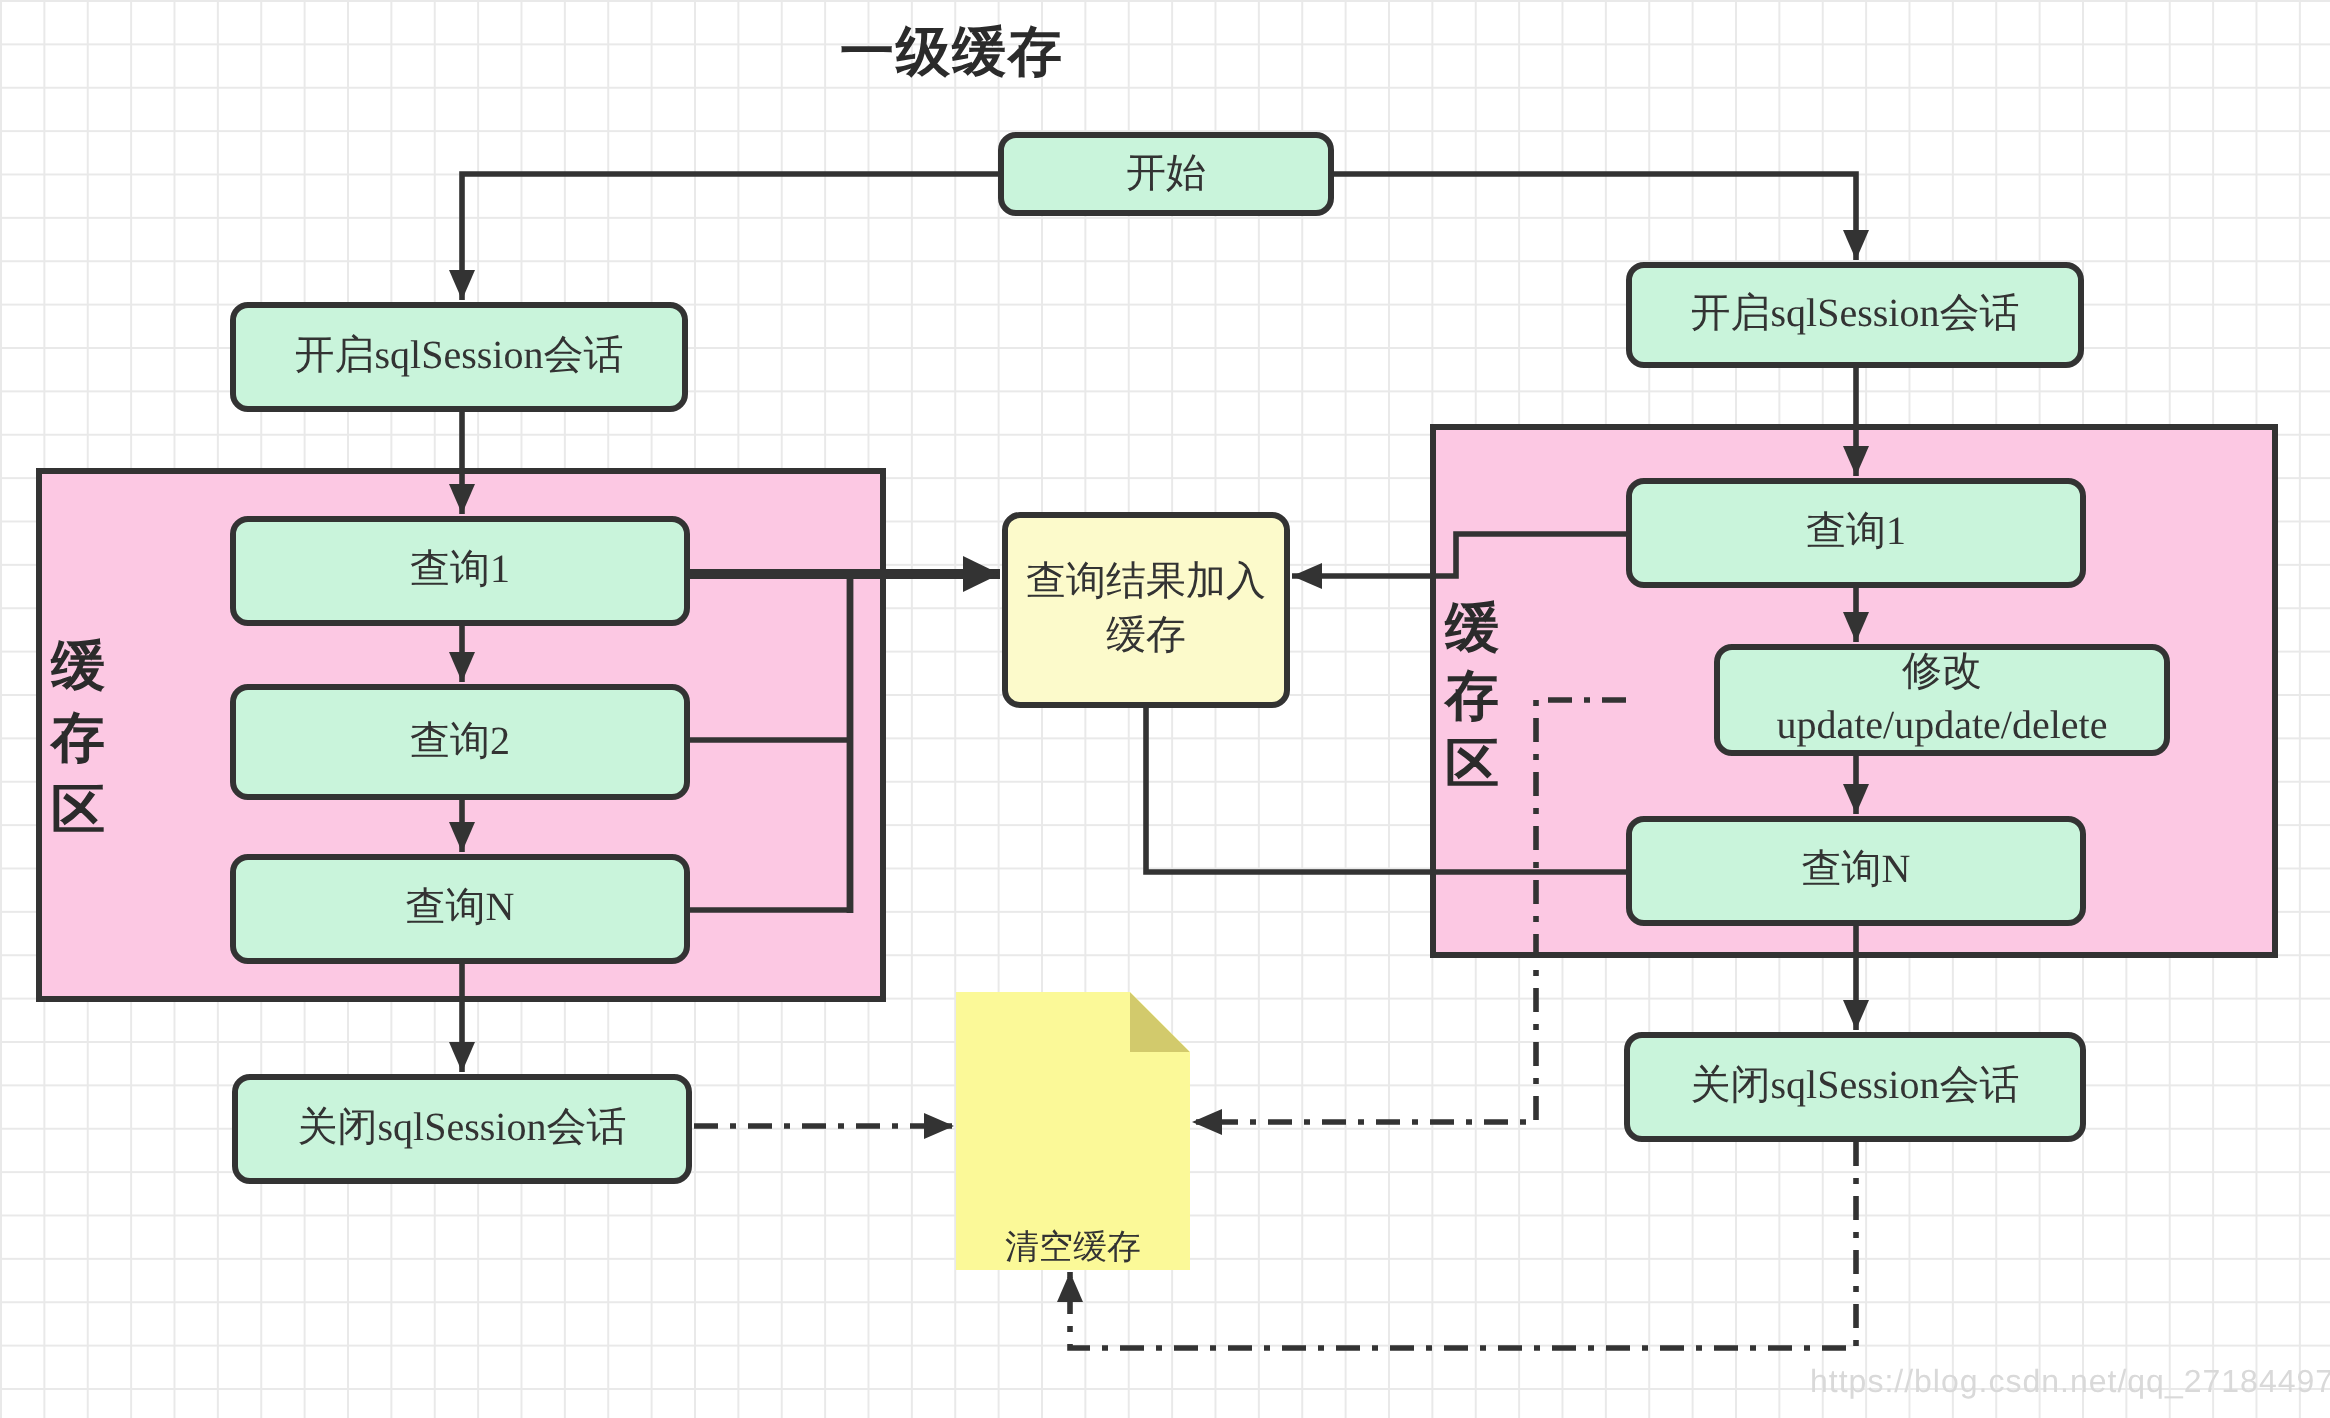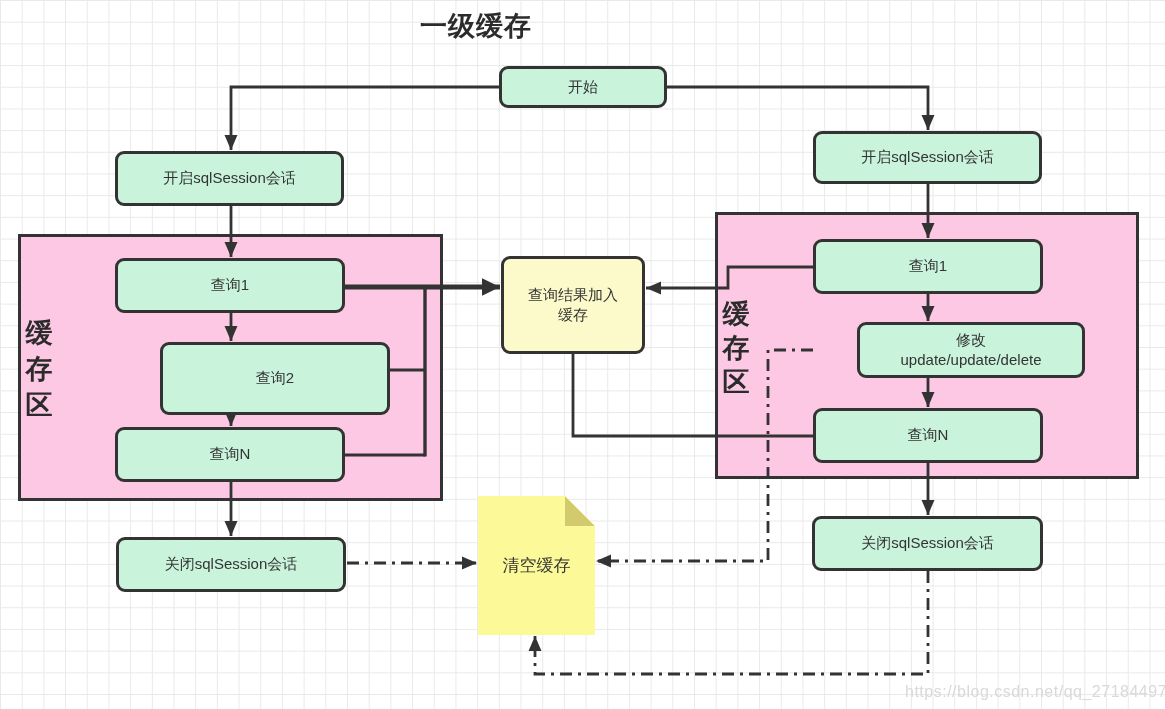--- a/index.html
+++ b/index.html
@@ -29,27 +29,27 @@
   .vlabel.left  { line-height:36px; }
   .vlabel.right { line-height:34px; }
   .wires { position:absolute; left:0; top:0; width:1165px; height:709px; pointer-events:none; }
   .wires path.s  { fill:none; stroke:#333333; stroke-width:2.8px; }
   .wires path.th { fill:none; stroke:#333333; stroke-width:5px; }
   .wires path.dd { fill:none; stroke:#333333; stroke-width:2.8px; stroke-dasharray:12 6 3 6; }
   .node {
     position:absolute; background:#c9f4db; border:3px solid #333333;
     border-radius:9px; display:flex; flex-direction:column;
     align-items:center; justify-content:center;
-    font-size:15px; line-height:1.35; text-align:center;
+    font-size:20px; line-height:1.35; text-align:center;font-family:Liberation Serif, serif;
   }
   .node.yellow { background:#fcfacb; }
   .note {
     position:absolute; background:#fbf998;
     clip-path:polygon(0 0, calc(100% - 30px) 0, 100% 30px, 100% 100%, 0 100%);
-    display:flex; align-items:center; justify-content:center;
+    display:flex; align-items:flex-end; justify-content:center;
     font-size:17px;
   }
   .note .fold {
     position:absolute; top:0; right:0; width:30px; height:30px;
     background:#d2ca6c; clip-path:polygon(0 0, 100% 100%, 0 100%);
   }
   .watermark {
     position:absolute; left:905px; top:683px; font-size:16px;
     color:#d9d9d9; letter-spacing:0.5px;
   }
@@ -107,21 +107,21 @@
   </div>
 
   <div class="node" style="left:813px; top:131px; width:229px; height:53px;">
     <span>开启sqlSession会话</span>
   </div>
 
   <div class="node" style="left:115px; top:258px; width:230px; height:55px;">
     <span>查询1</span>
   </div>
 
-  <div class="node" style="left:115px; top:342px; width:230px; height:73px;margin-left:45px;">
+  <div class="node" style="left:115px; top:342px; width:230px; height:58px;">
     <span>查询2</span>
   </div>
 
   <div class="node" style="left:115px; top:427px; width:230px; height:55px;">
     <span>查询N</span>
   </div>
 
   <div class="node" style="left:813px; top:239px; width:230px; height:55px;">
     <span>查询1</span>
   </div>

